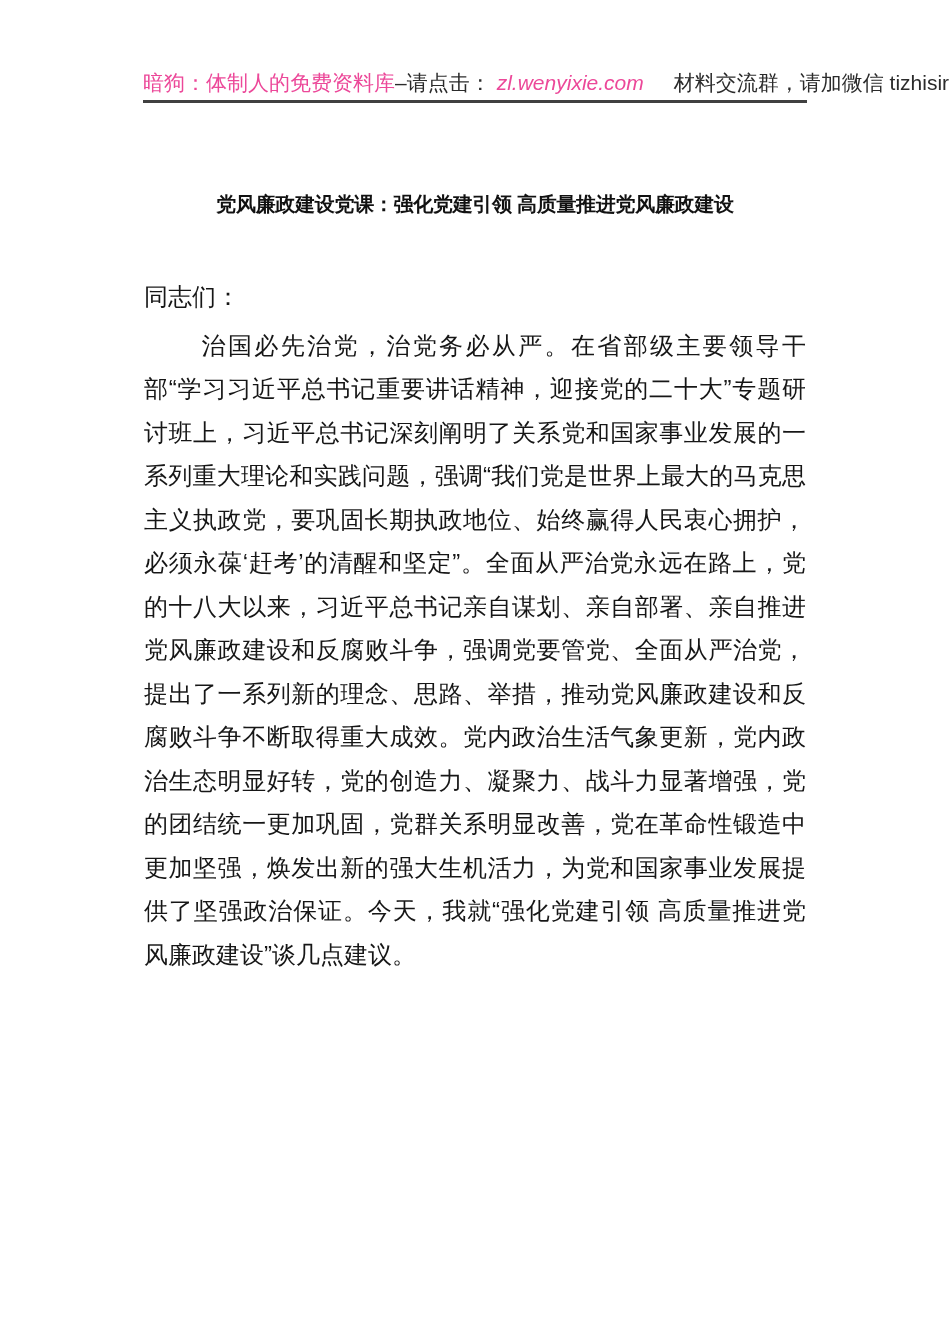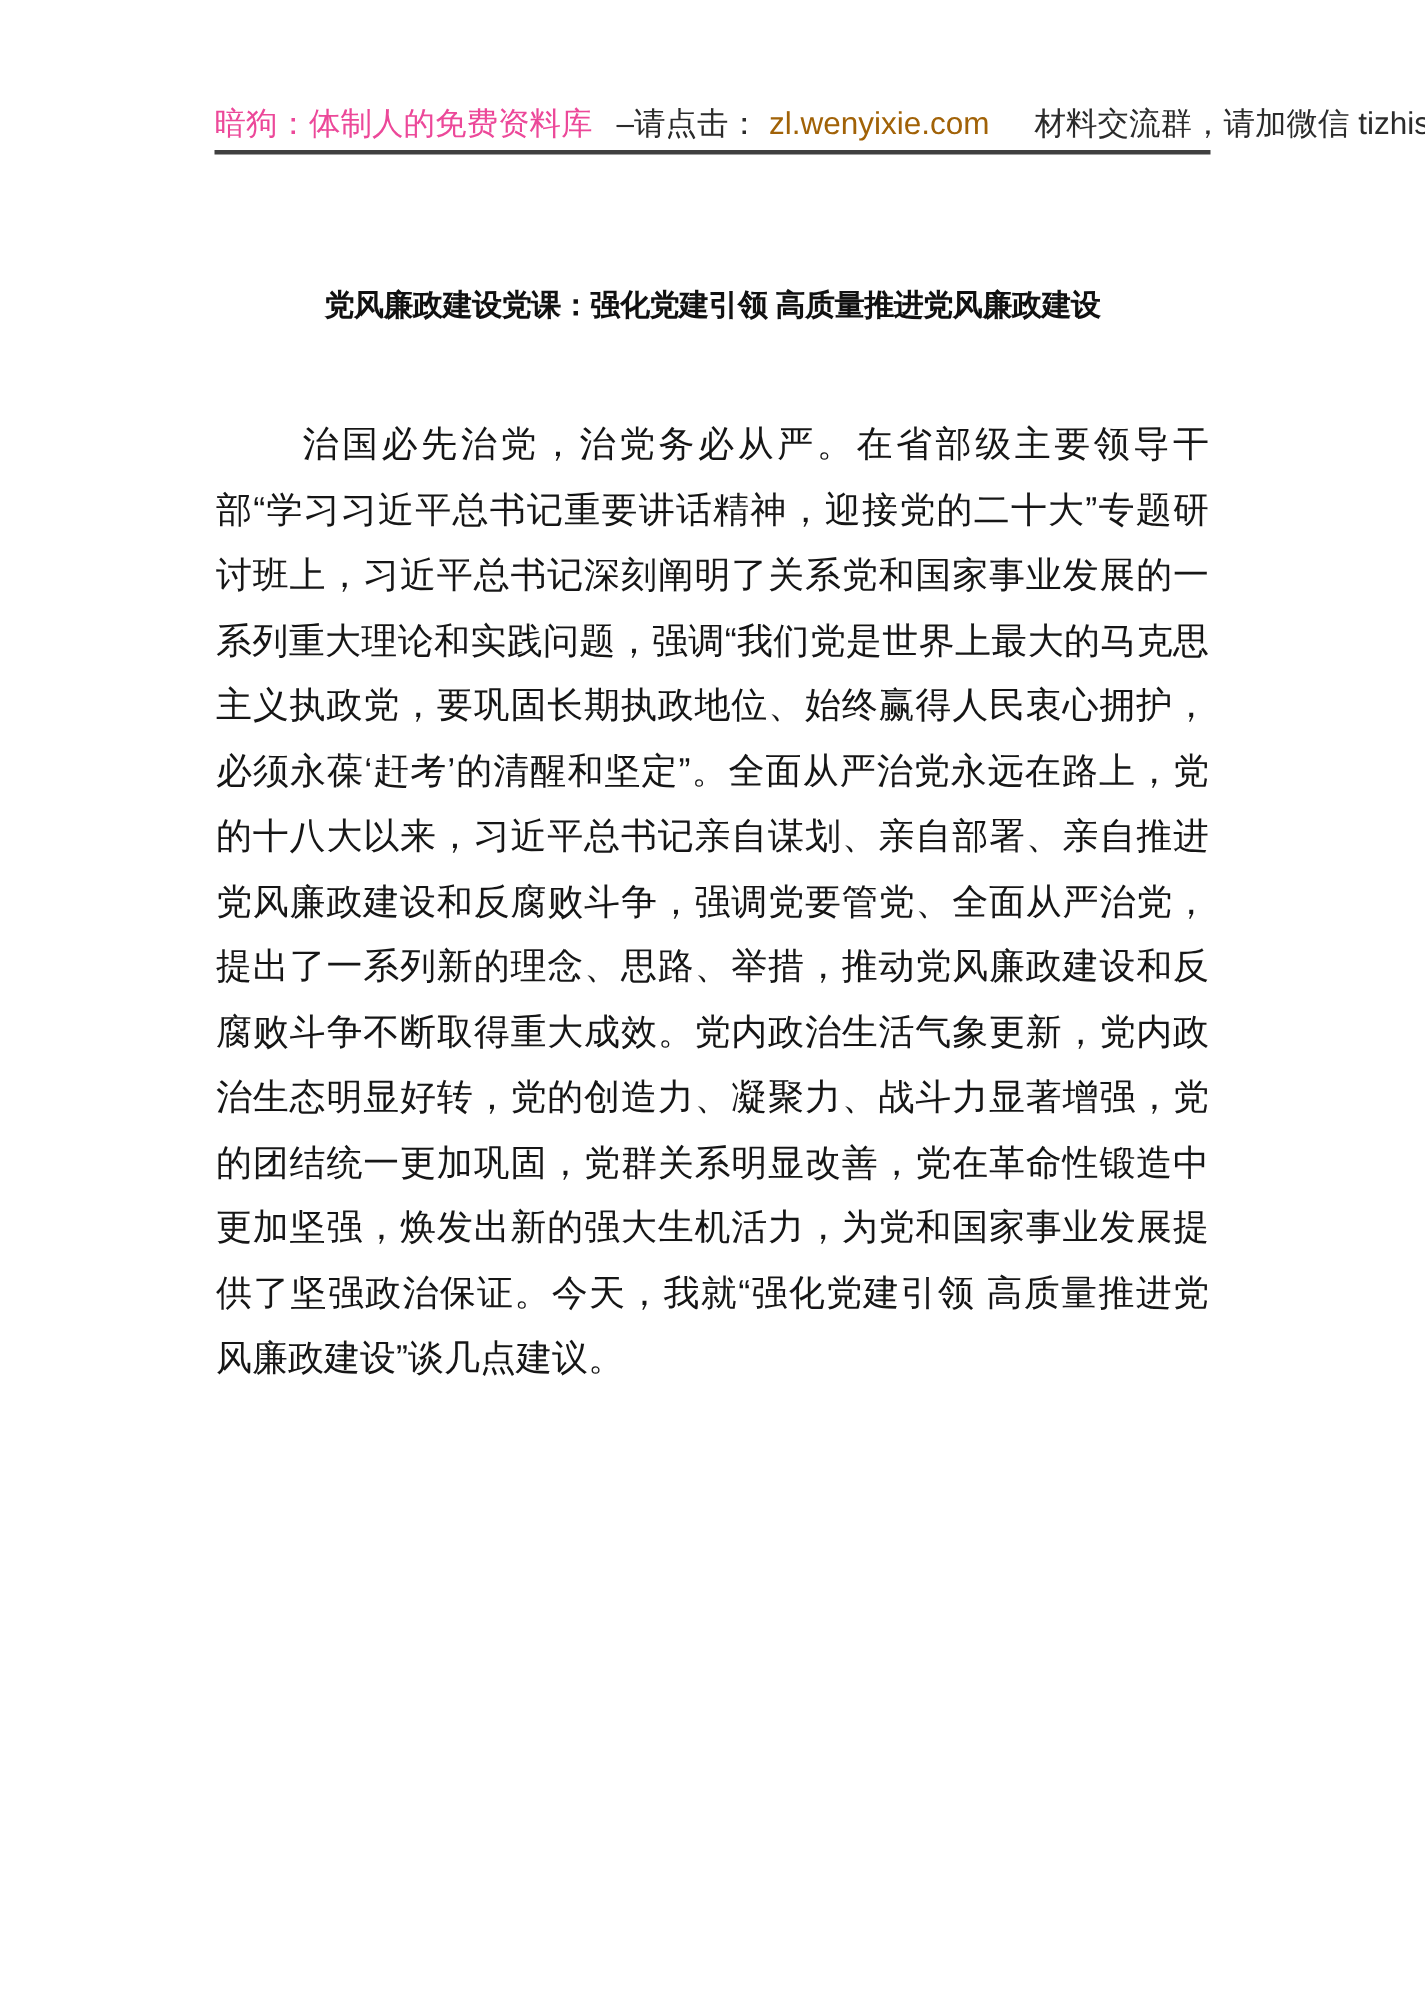--- a/index.html
+++ b/index.html
@@ -18,22 +18,22 @@
     .promo-header {
       margin: 70px 0 0 143px;
       width: 664px;
       padding-bottom: 5px;
       border-bottom: 3px solid #404040;
       font-size: 21px;
       line-height: 25px;
       white-space: nowrap;
     }
     .site-name   { color: #ec4899; }
-    .click-hint  { color: #2b2b2b; margin-left: 16px; }
-    .site-link   { color: #a16207; text-decoration: none; margin-left: 6px; cursor: pointer; }
+    .click-hint  { color: #2b2b2b; margin-left: 0; }
+    .site-link   { color: #ec4899; text-decoration: none; margin-left: 6px; cursor: pointer; font-style: italic; }
     .group-note  { color: #2b2b2b; margin-left: 30px; }
 
     
     .doc-title {
       width: 662px;
       margin: 84px 0 54px 144px;
       font-size: 20px;
       font-weight: bold;
       line-height: 34px;
       text-align: center;
@@ -60,16 +60,17 @@
 
 <div class="page">
 
   <div class="promo-header">
     <span class="site-name">暗狗：体制人的免费资料库</span><span class="click-hint">–请点击：</span><a class="site-link">zl.wenyixie.com</a><span class="group-note">材料交流群，请加微信 tizhisiri</span>
   </div>
 
   <h1 class="doc-title">党风廉政建设党课：强化党建引领 高质量推进党风廉政建设</h1>
 
   <div class="doc-body">
+    <p class="salutation">同志们：</p>
     <p class="para">治国必先治党，治党务必从严。在省部级主要领导干部“学习习近平总书记重要讲话精神，迎接党的二十大”专题研讨班上，习近平总书记深刻阐明了关系党和国家事业发展的一系列重大理论和实践问题，强调“我们党是世界上最大的马克思主义执政党，要巩固长期执政地位、始终赢得人民衷心拥护，必须永葆‘赶考’的清醒和坚定”。全面从严治党永远在路上，党的十八大以来，习近平总书记亲自谋划、亲自部署、亲自推进党风廉政建设和反腐败斗争，强调党要管党、全面从严治党，提出了一系列新的理念、思路、举措，推动党风廉政建设和反腐败斗争不断取得重大成效。党内政治生活气象更新，党内政治生态明显好转，党的创造力、凝聚力、战斗力显著增强，党的团结统一更加巩固，党群关系明显改善，党在革命性锻造中更加坚强，焕发出新的强大生机活力，为党和国家事业发展提供了坚强政治保证。今天，我就“强化党建引领 高质量推进党风廉政建设”谈几点建议。</p>
   </div>
 
 </div>
 
 </body></html>

